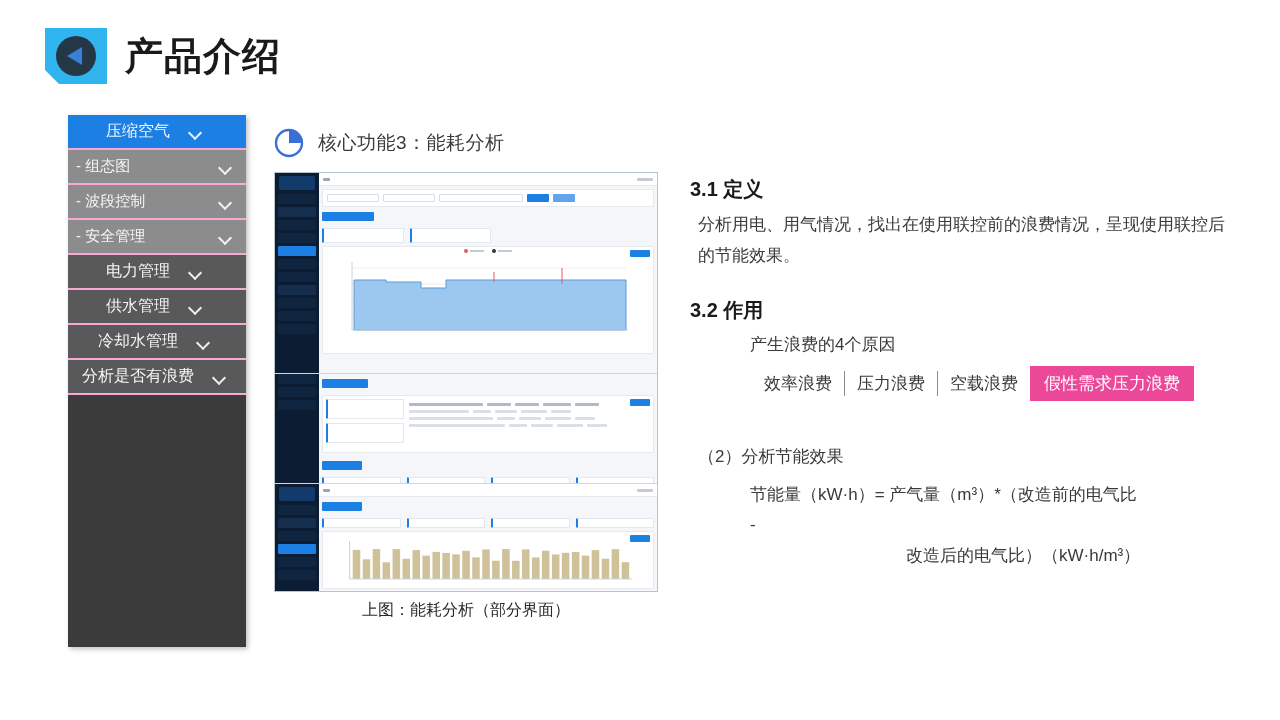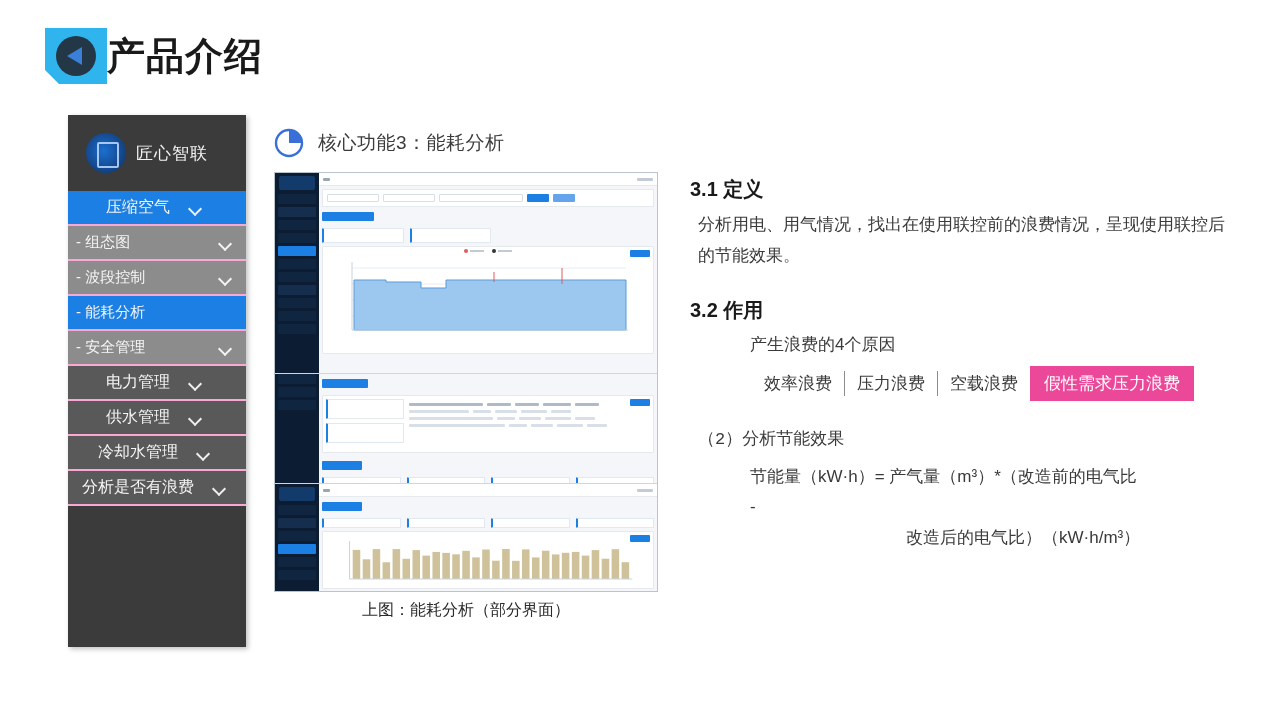--- a/index.html
+++ b/index.html
@@ -23,21 +23,21 @@
     background: #243746; display: flex; align-items: center; justify-content: center;
   }
   .badge-tri {
     width: 0; height: 0;
     border-top: 9px solid transparent;
     border-bottom: 9px solid transparent;
     border-right: 15px solid #3A7FD8;
     position: relative; left: -2px;
   }
   .page-title {
-    font-size: 38px; font-weight: bold; color: #1A1A1A;
+    margin-left: 18px; font-size: 38px; font-weight: bold; color: #1A1A1A;
     letter-spacing: 1px; line-height: 1;
   }
 
   
   .sidebar {
     position: absolute; left: 68px; top: 115px;
     width: 178px; height: 532px;
     background: #3B3B3B;
     box-shadow: 2px 2px 5px rgba(0,0,0,0.25);
     overflow: hidden;
@@ -174,58 +174,51 @@
 
   .waste-row {
     display: flex; align-items: stretch; margin-top: 10px; padding-left: 62px;
   }
   .waste-item {
     font-size: 17px; color: #3A3A3A; padding: 6px 12px; display: flex; align-items: center;
   }
   .waste-sep { width: 1px; background: #8C8C8C; margin: 5px 0; }
   .waste-item.hl { background: #ec4899; color: #fff; padding: 6px 14px; }
 
-  .lvl1.p2 { margin-top: 26px; font-family: Liberation Mono, monospace; }
+  .lvl1.p2 { margin-top: 44px; }
   .formula { font-size: 17px; color: #3A3A3A; margin-top: 12px; padding-left: 60px; line-height: 30px; }
   .formula-2 { font-size: 17px; color: #3A3A3A; margin-top: 4px; padding-left: 216px; }
 </style>
 </head>
 <body>
 
 <div id="slide">
 
   <div class="header">
     <div class="badge">
       <div class="badge-circle">
         <div class="badge-tri"></div>
       </div>
     </div>
     <div class="page-title">产品介绍</div>
   </div>
 
   <div class="sidebar">
-    <div class="sb-logo">
-      <div class="sb-logo-mark"></div>
-      <div class="sb-logo-text">匠心智联</div>
-    </div>
     <div id="sb-list">
         <div class="sb-item level-main active">
           <div class="sb-label">压缩空气</div>
           <div class="chev"></div>
         </div>
         <div class="sb-item level-sub">
           <div class="sb-label">- 组态图</div>
           <div class="chev"></div>
         </div>
         <div class="sb-item level-sub">
           <div class="sb-label">- 波段控制</div>
           <div class="chev"></div>
-        </div>
-        <div class="sb-item level-sub active">
-          <div class="sb-label">- 能耗分析</div>
         </div>
         <div class="sb-item level-sub">
           <div class="sb-label">- 安全管理</div>
           <div class="chev"></div>
         </div>
         <div class="sb-item level-main">
           <div class="sb-label">电力管理</div>
           <div class="chev"></div>
         </div>
         <div class="sb-item level-main">

